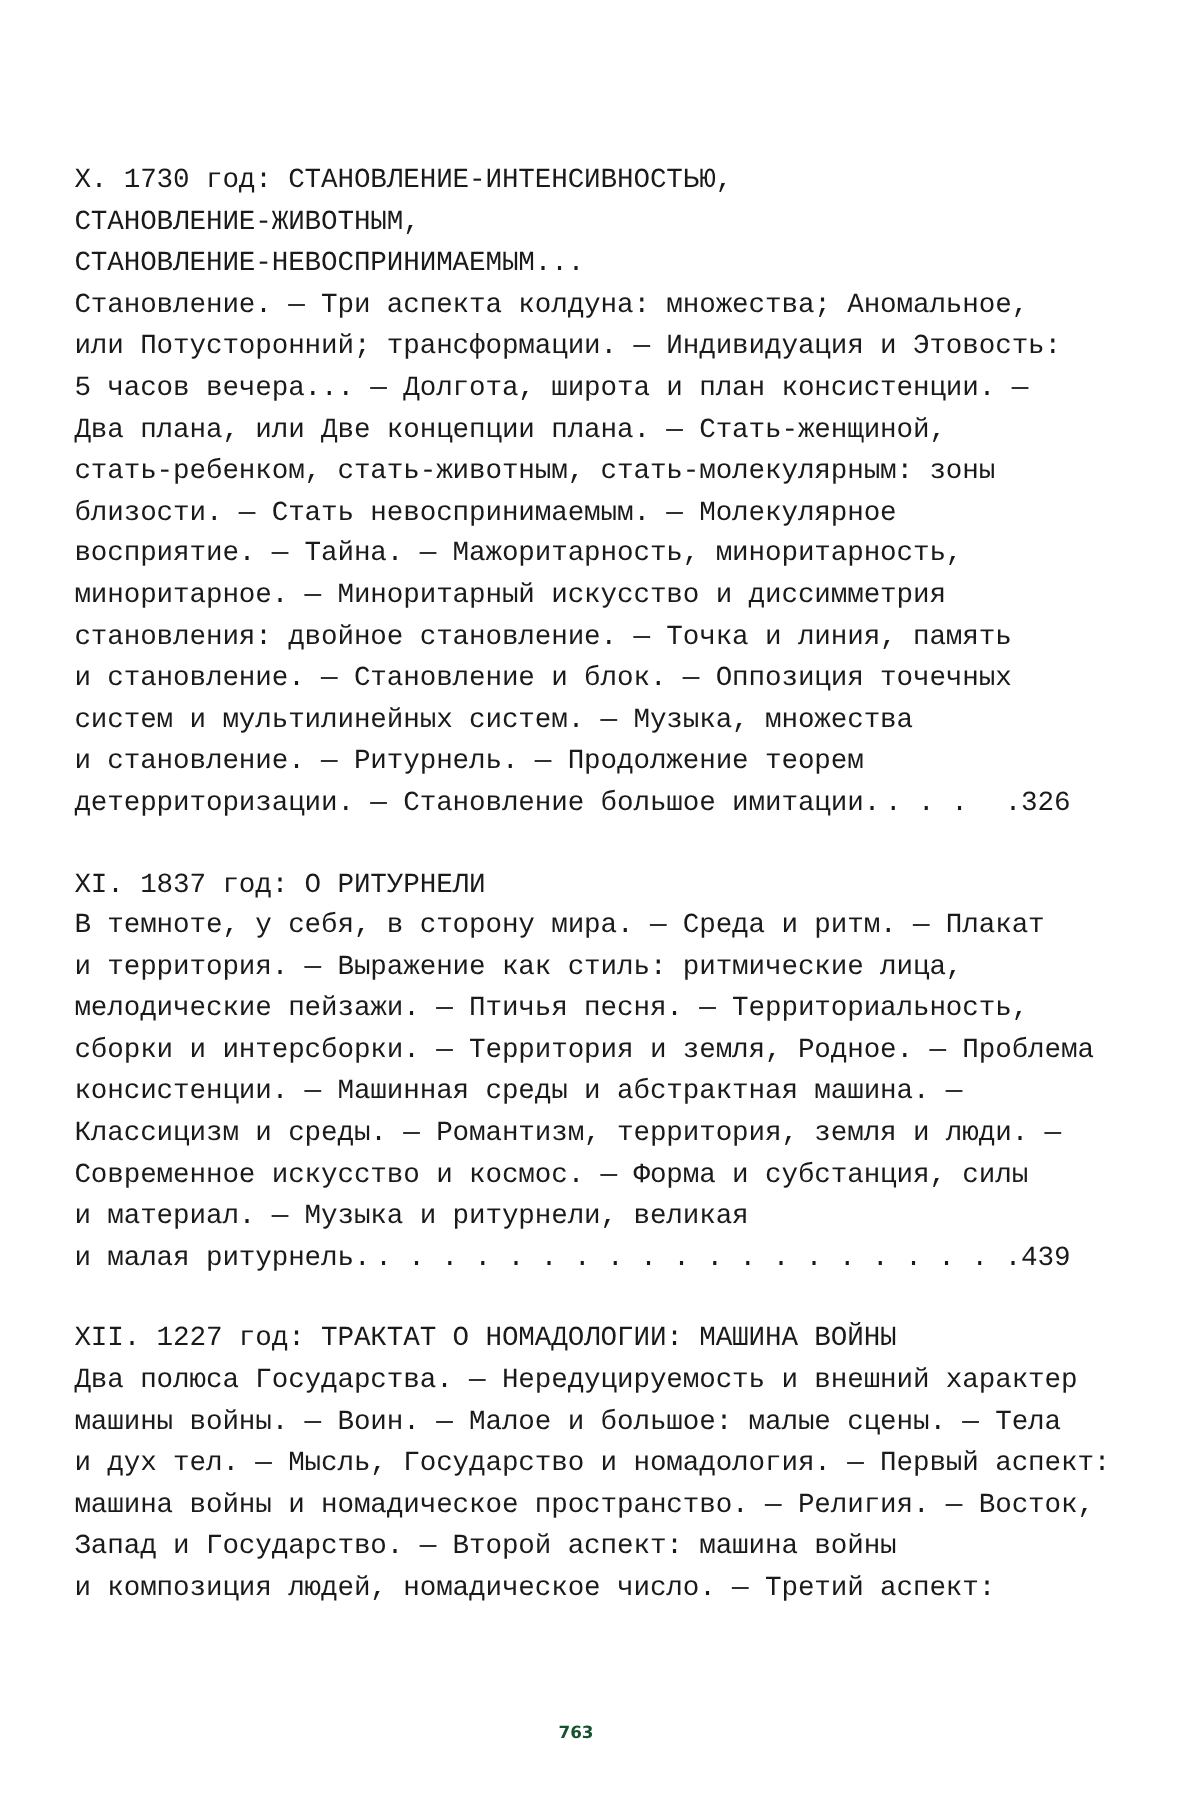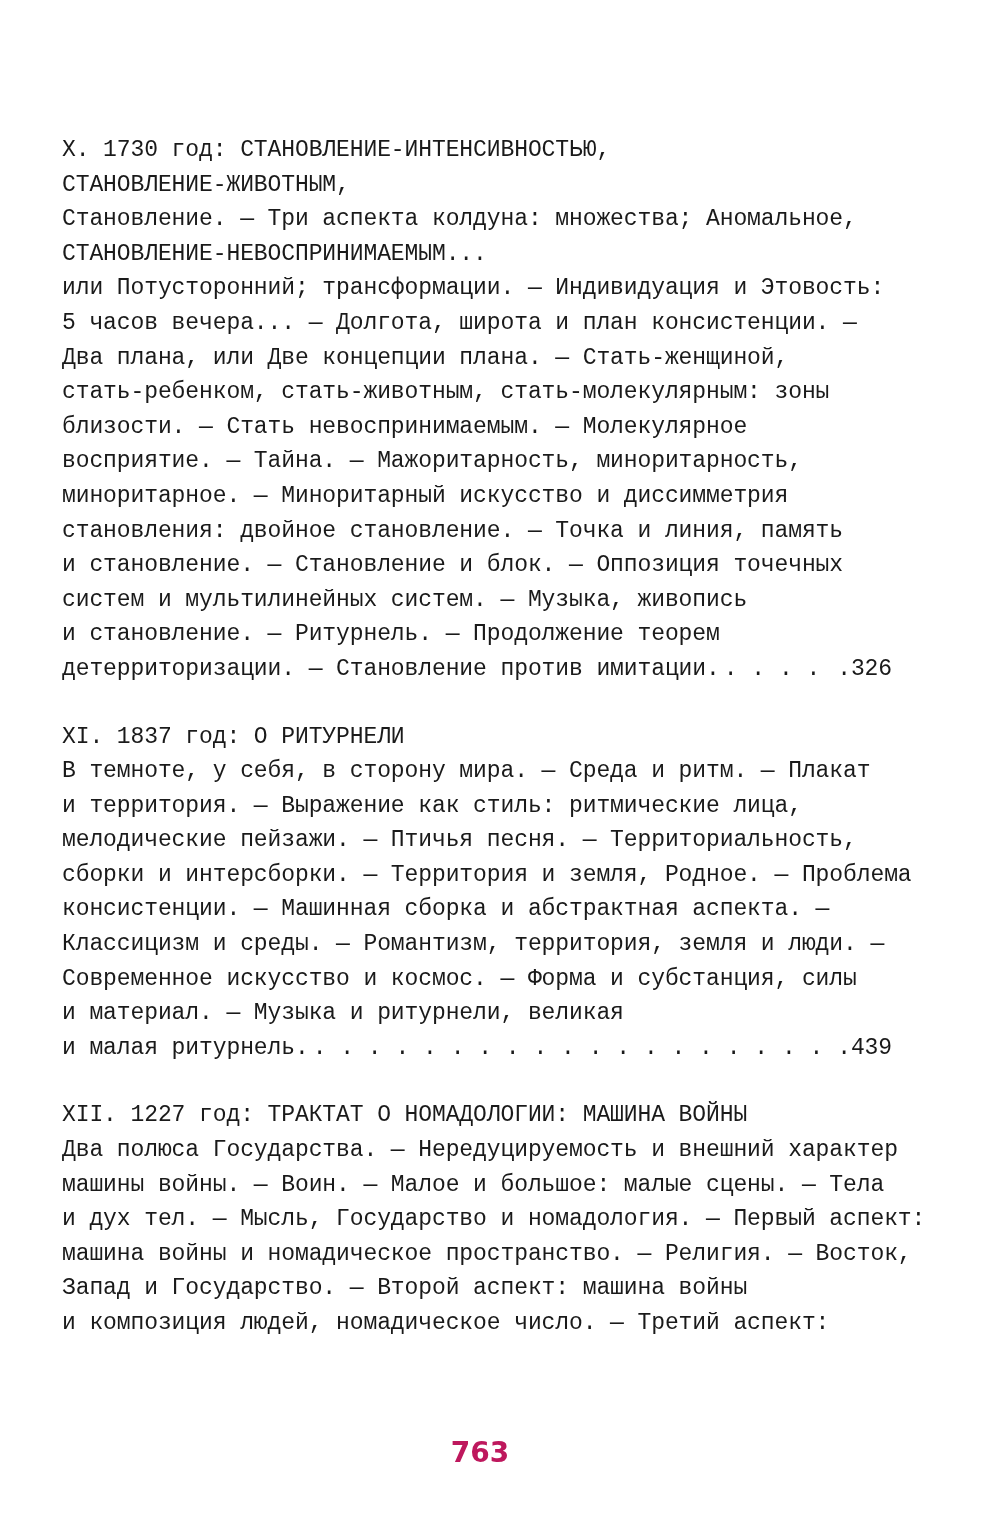--- a/index.html
+++ b/index.html
@@ -58,61 +58,61 @@
       height: 33px;
     }
     .folio {
       position: absolute;
       top: 1436px;
       left: 0;
       width: 960px;
       text-align: center;
       font-family: "DejaVu Sans", sans-serif;
       font-weight: bold;
-      font-size: 28px;
-      color: #be185d;
+      font-size: 14px;
+      color: #14532d;
     }
   </style>
 </head>
 <body>
 
 <div class="page">
 
   <div>
     <div class="line heading">X. 1730 год: СТАНОВЛЕНИЕ-ИНТЕНСИВНОСТЬЮ,</div>
     <div class="line heading">СТАНОВЛЕНИЕ-ЖИВОТНЫМ,</div>
+    <div class="line heading">СТАНОВЛЕНИЕ-НЕВОСПРИНИМАЕМЫМ...</div>
     <div class="line">Становление. — Три аспекта колдуна: множества; Аномальное,</div>
-    <div class="line heading">СТАНОВЛЕНИЕ-НЕВОСПРИНИМАЕМЫМ...</div>
     <div class="line">или Потусторонний; трансформации. — Индивидуация и Этовость:</div>
     <div class="line">5 часов вечера... — Долгота, широта и план консистенции. —</div>
     <div class="line">Два плана, или Две концепции плана. — Стать-женщиной,</div>
     <div class="line">стать-ребенком, стать-животным, стать-молекулярным: зоны</div>
     <div class="line">близости. — Стать невоспринимаемым. — Молекулярное</div>
     <div class="line">восприятие. — Тайна. — Мажоритарность, миноритарность,</div>
     <div class="line">миноритарное. — Миноритарный искусство и диссимметрия</div>
     <div class="line">становления: двойное становление. — Точка и линия, память</div>
     <div class="line">и становление. — Становление и блок. — Оппозиция точечных</div>
-    <div class="line">систем и мультилинейных систем. — Музыка, живопись</div>
+    <div class="line">систем и мультилинейных систем. — Музыка, множества</div>
     <div class="line">и становление. — Ритурнель. — Продолжение теорем</div>
     <div class="line leader">
-      <span class="text">детерриторизации. — Становление против имитации.</span>
+      <span class="text">детерриторизации. — Становление большое имитации.</span>
       <span class="dots"></span>
       <span class="pagenum">.326</span>
     </div>
   </div>
 
   <div class="gap"></div>
 
   <div>
     <div class="line heading">XI. 1837 год: О РИТУРНЕЛИ</div>
     <div class="line">В темноте, у себя, в сторону мира. — Среда и ритм. — Плакат</div>
     <div class="line">и территория. — Выражение как стиль: ритмические лица,</div>
     <div class="line">мелодические пейзажи. — Птичья песня. — Территориальность,</div>
     <div class="line">сборки и интерсборки. — Территория и земля, Родное. — Проблема</div>
-    <div class="line">консистенции. — Машинная сборка и абстрактная аспекта. —</div>
+    <div class="line">консистенции. — Машинная среды и абстрактная машина. —</div>
     <div class="line">Классицизм и среды. — Романтизм, территория, земля и люди. —</div>
     <div class="line">Современное искусство и космос. — Форма и субстанция, силы</div>
     <div class="line">и материал. — Музыка и ритурнели, великая</div>
     <div class="line leader">
       <span class="text">и малая ритурнель.</span>
       <span class="dots"></span>
       <span class="pagenum">.439</span>
     </div>
   </div>
 

